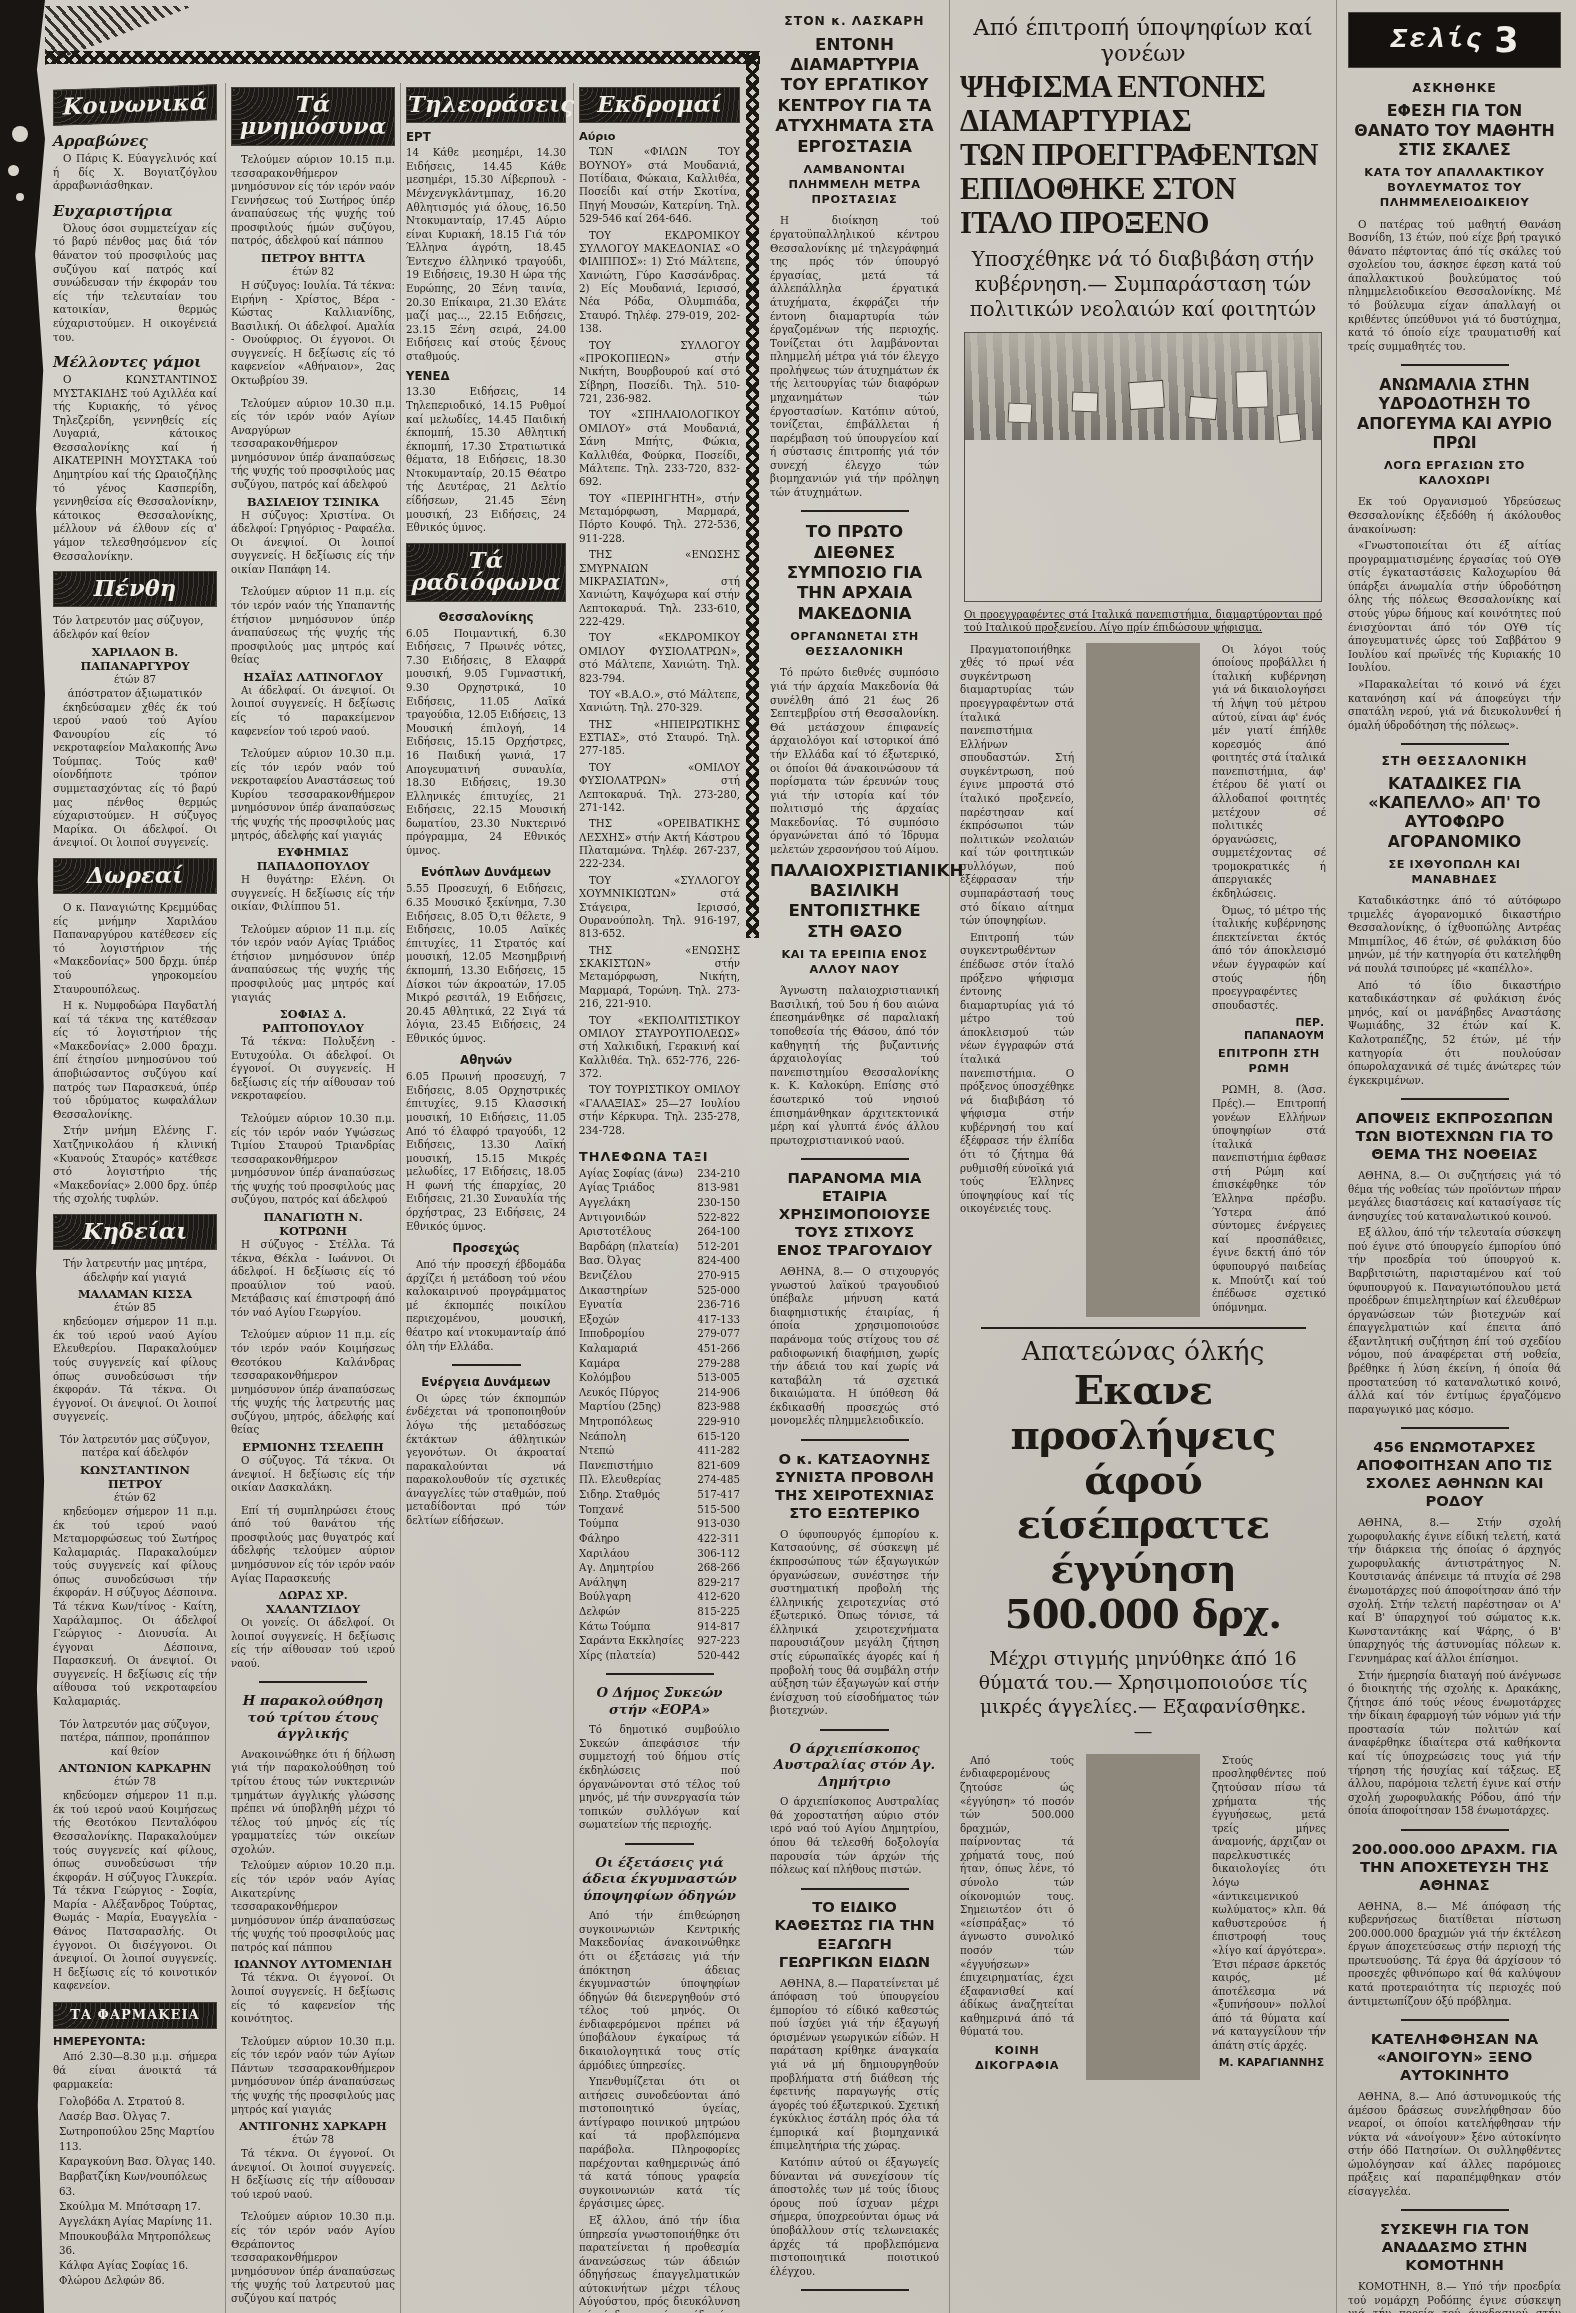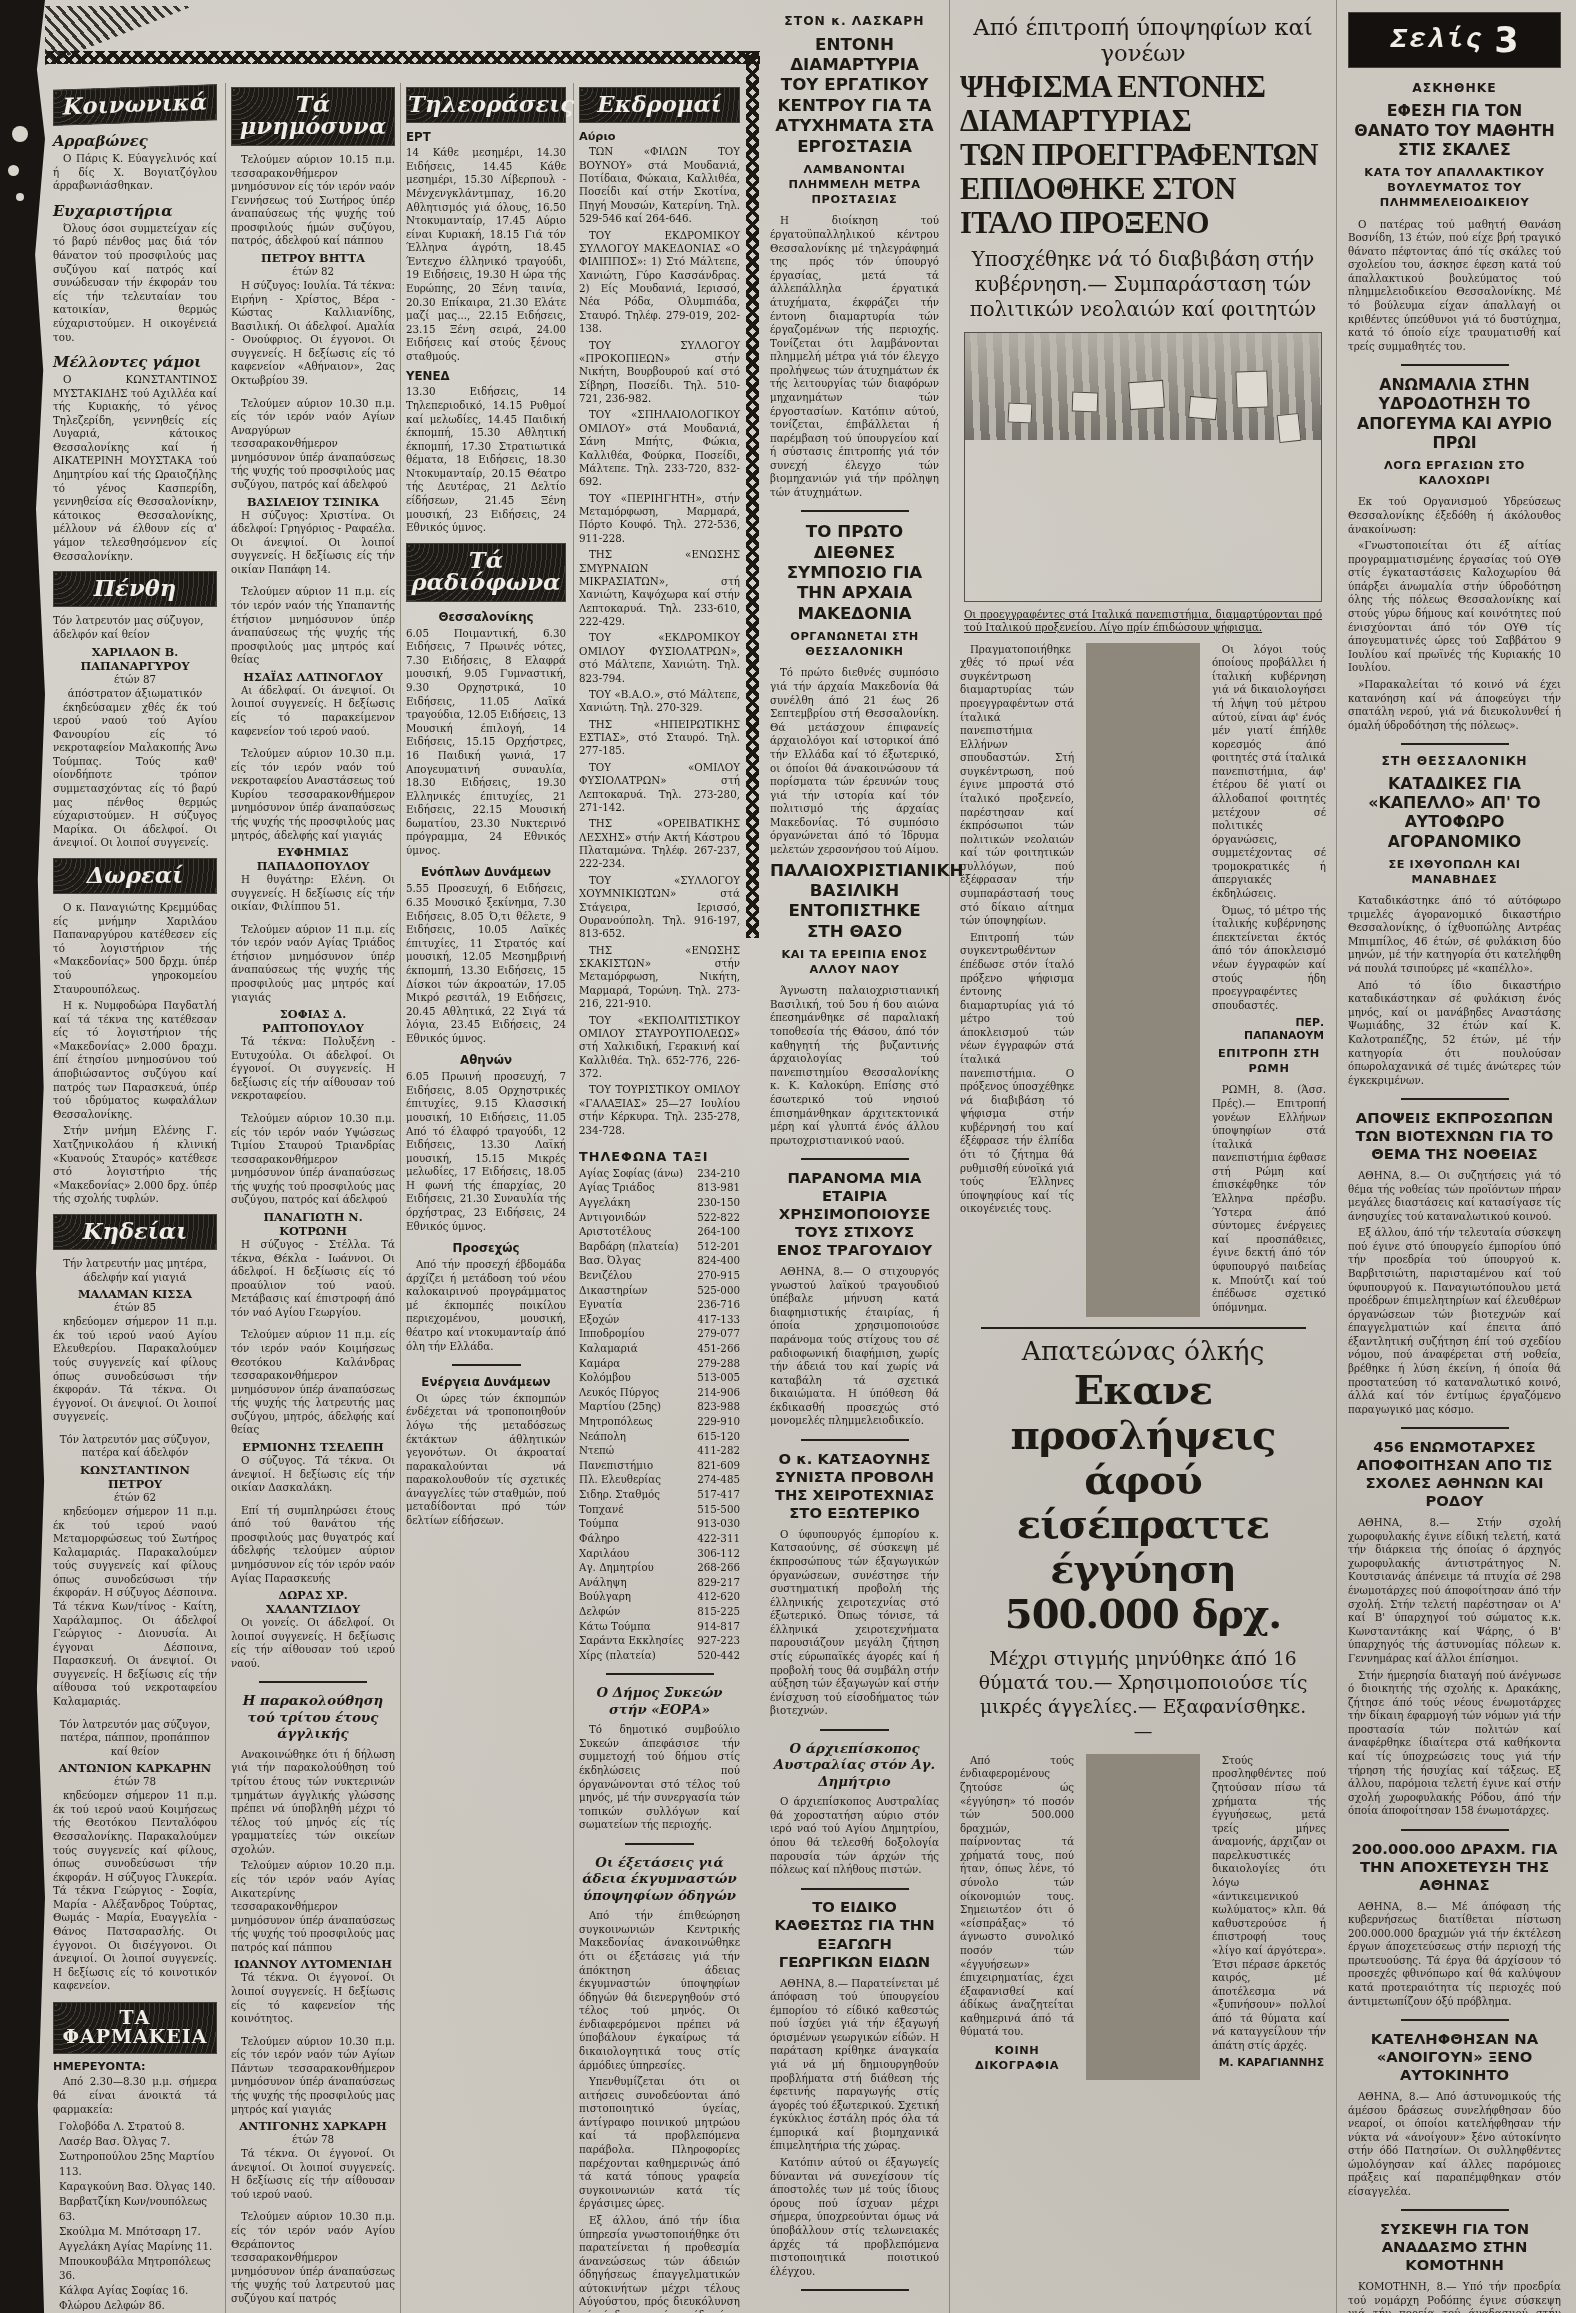--- a/index.html
+++ b/index.html
@@ -21,21 +21,21 @@
       repeating-linear-gradient(-45deg,#1c1915 0 3.9px,transparent 3.9px 8.9px);}
   .chain-top{left:45px;top:51px;width:715px;height:12.8px;}
   .chain-right{left:746px;top:51px;width:12.8px;height:887px;}
   .vrule{position:absolute;width:1px;background:#8d877c;}
   .col{position:absolute;}
   
   .secbox{background:#1d1a16;color:#efece5;text-align:center;margin:7.9px 0 6.9px;padding:5.9px 2px 7.9px;
     font-family:"DejaVu Serif",serif;font-style:italic;font-weight:bold;font-size:22.7px;line-height:1;
     background-image:repeating-radial-gradient(circle at 3px 3px, rgba(255,255,255,.14) 0 1px, transparent 1px 4.9px);
     box-shadow:0 0 0 1px #44403a inset;}
-  .secbox.caps{font-style:normal;font-size:19px;letter-spacing:1px;}
+  .secbox.caps{font-style:normal;font-size:13px;letter-spacing:1px;}
   
   .bt{font-size:10.3px;line-height:1.32;text-align:justify;text-indent:9.9px;margin:0 0 3px;}
   .bt.nind{text-indent:0;}
   .script-h{font-style:italic;font-weight:bold;font-size:14.8px;margin:8.9px 0 3px;}
   .blabel{font-weight:bold;font-size:11.3px;margin:6.9px 0 2px;font-family:"DejaVu Sans",sans-serif;}
   .pharm{font-size:10.3px;line-height:1.45;margin:0 0 0 5.9px;}
   .nname{font-weight:bold;font-size:11.3px;text-align:center;margin:3px 0 0;}
   .nage{font-size:10.3px;text-align:center;margin:0 0 2px;}
   .nage:empty{display:none;}
   .notice{margin-bottom:8.9px;}

